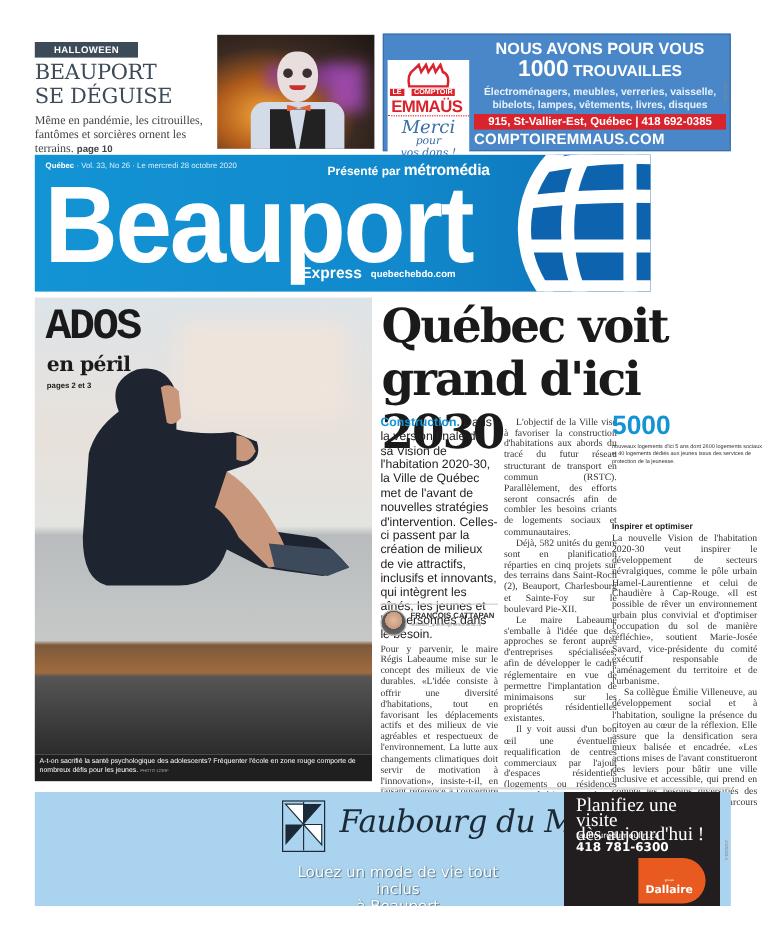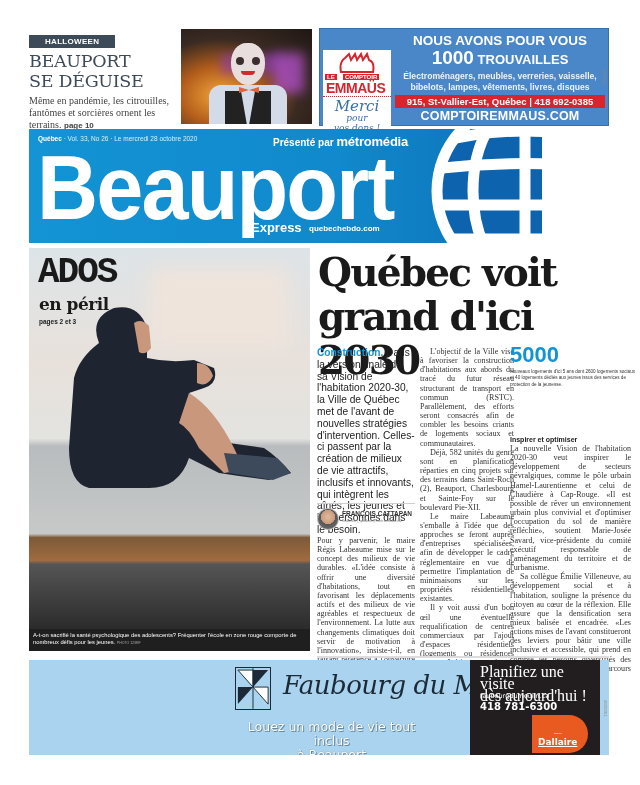--- a/index.html
+++ b/index.html
@@ -32,21 +32,21 @@
   .emmaus-comptoir { position: absolute; left: 20px; top: 24px; font-family: "Liberation Sans", sans-serif; font-weight: bold; font-size: 6px; color: #fff; background: #d9232d; padding: 0 2px; }
   .emmaus-name { position: absolute; left: 3px; top: 30px; font-family: "Liberation Sans", sans-serif; font-weight: bold; font-size: 14px; color: #d9232d; letter-spacing: -0.5px; }
   .emmaus-merci { position: absolute; left: 0; width: 68px; top: 46px; text-align: center; font-family: "DejaVu Serif", serif; font-style: italic; color: #3a6fa8; font-size: 15px; line-height: 14px; border-top: 1px dotted #d9232d; padding-top: 2px; }
   .emmaus-pour { display: block; font-size: 9px; line-height: 10px; }
   .emmaus-dots { position: absolute; left: 2px; right: 2px; bottom: 2px; border-top: 1px dotted #d9232d; }
   .emmaus-h1 { position: absolute; left: 75px; top: 4px; width: 210px; text-align: center; font-family: "Liberation Sans", sans-serif; font-weight: bold; color: #fff; font-size: 13.5px; line-height: 15px; }
   .emmaus-h2 { position: absolute; left: 75px; top: 19px; width: 210px; text-align: center; font-family: "Liberation Sans", sans-serif; font-weight: bold; color: #fff; font-size: 13px; line-height: 20px; }
   .emmaus-h2 .big { font-size: 19px; }
   .emmaus-desc { position: absolute; left: 75px; top: 42px; width: 210px; text-align: center; font-family: "Liberation Sans", sans-serif; color: #eaf2fb; font-size: 8.6px; line-height: 11px; font-weight: bold; }
   .emmaus-addr { position: absolute; left: 75px; top: 66px; width: 210px; height: 13px; background: #d9232d; color: #fff; font-family: "Liberation Sans", sans-serif; font-weight: bold; font-size: 9.5px; line-height: 13px; text-align: center; }
-  .emmaus-url { position: absolute; left: 75px; top: 80px; width: 210px; text-align: center; color: #fff; font-family: "Liberation Sans", sans-serif; font-weight: bold; font-size: 12.5px; line-height: 14px; letter-spacing: 0.2px; }
+  .emmaus-url { position: absolute; left: 75px; top: 80px; width: 210px; color: #fff; font-family: "Liberation Sans", sans-serif; font-weight: bold; font-size: 12.5px; line-height: 14px; letter-spacing: 0.2px; }
   .ad-code { position: absolute; font-family: "Liberation Sans", sans-serif; font-size: 3.5px; color: #888; writing-mode: vertical-rl; }
 
   
   .masthead { position: absolute; left: 29px; top: 129px; width: 513px; height: 114px; background: linear-gradient(90deg, #1394d4 0%, #1189cc 60%, #0d6fb5 100%); overflow: hidden; }
   .mh-dateline { position: absolute; left: 9px; top: 6px; font-family: "Liberation Sans", sans-serif; font-size: 6.5px; color: #d9eef9; }
   .mh-dateline b { color: #fff; }
   .mh-presente { position: absolute; left: 244px; top: 5px; font-family: "Liberation Sans", sans-serif; color: #fff; font-size: 10px; font-weight: bold; }
   .mh-presente .brand { font-size: 13px; letter-spacing: -0.2px; }
   .mh-title { position: absolute; left: 8px; top: 4px; font-family: "Liberation Sans", sans-serif; font-weight: bold; font-size: 91px; color: #fff; letter-spacing: -2px; line-height: 110px; transform: scaleX(0.93); transform-origin: left; }
   .mh-express { position: absolute; left: 190px; top: 91px; font-family: "Liberation Sans", sans-serif; font-weight: bold; font-size: 13px; color: #fff; padding-left: 32px; }
@@ -100,21 +100,21 @@
   .tree { position: absolute; border-radius: 50%; background: radial-gradient(circle, #4f7a3a 0%, #2f5225 70%); }
   .promo { position: absolute; left: 0; top: 0; background: #e85a1f; color: #fff; font-family: "Liberation Sans", sans-serif; font-weight: bold; font-size: 8.5px; line-height: 9px; padding: 3px 5px; }
   .fdm-logo-box { position: absolute; left: 206px; top: 7px; width: 36px; height: 43px; border: 1px solid #1b2a36; }
   .fdm-logo-text { position: absolute; left: 254px; top: 10px; font-family: "DejaVu Serif", serif; font-style: italic; font-size: 26px; color: #1b2a36; letter-spacing: -0.5px; }
   .fdm-tagline { position: absolute; left: 205px; top: 60px; width: 195px; text-align: center; font-family: "DejaVu Sans", sans-serif; font-size: 12.5px; line-height: 14px; color: #fff; text-shadow: 0 0 1px #5a7d93, 1px 1px 0 #6a8ba0; }
   .fdm-panel { position: absolute; left: 441px; top: 0; width: 130px; height: 95px; background: #221e1f; }
   .fdm-plan { position: absolute; left: 10px; top: 6px; font-family: Liberation Serif, serif; color: #fff; font-size: 16px; line-height: 12px; }
   .fdm-web { position: absolute; left: 10px; top: 32px; font-family: "DejaVu Sans", sans-serif; color: #fff; font-size: 6.5px; }
   .fdm-phone { position: absolute; left: 10px; top: 41px; font-family: "DejaVu Sans", sans-serif; font-weight: bold; color: #fff; font-size: 10px; }
   .dallaire { position: absolute; left: 62px; top: 55px; width: 56px; height: 38px; background: #e85a1f; border-radius: 0 28px 28px 0; }
-  .dallaire-text { position: absolute; left: 6px; top: 22px; font-family: "DejaVu Sans", sans-serif; font-weight: bold; color: #fff; font-size: 9px; text-decoration: underline; }
+  .dallaire-text { position: absolute; left: 6px; top: 22px; font-family: "DejaVu Sans", sans-serif; font-weight: bold; color: #fff; font-size: 9px; }
   .dallaire-small { position: absolute; left: 22px; top: 17px; font-family: "Liberation Sans", sans-serif; color: #fff; font-size: 2.5px; }
 </style>
 </head>
 <body>
 
 <div class="teaser">
   <span class="tag">HALLOWEEN</span>
   <div class="teaser-title">
     <div>BEAUPORT</div>
     <div>SE DÉGUISE</div>

